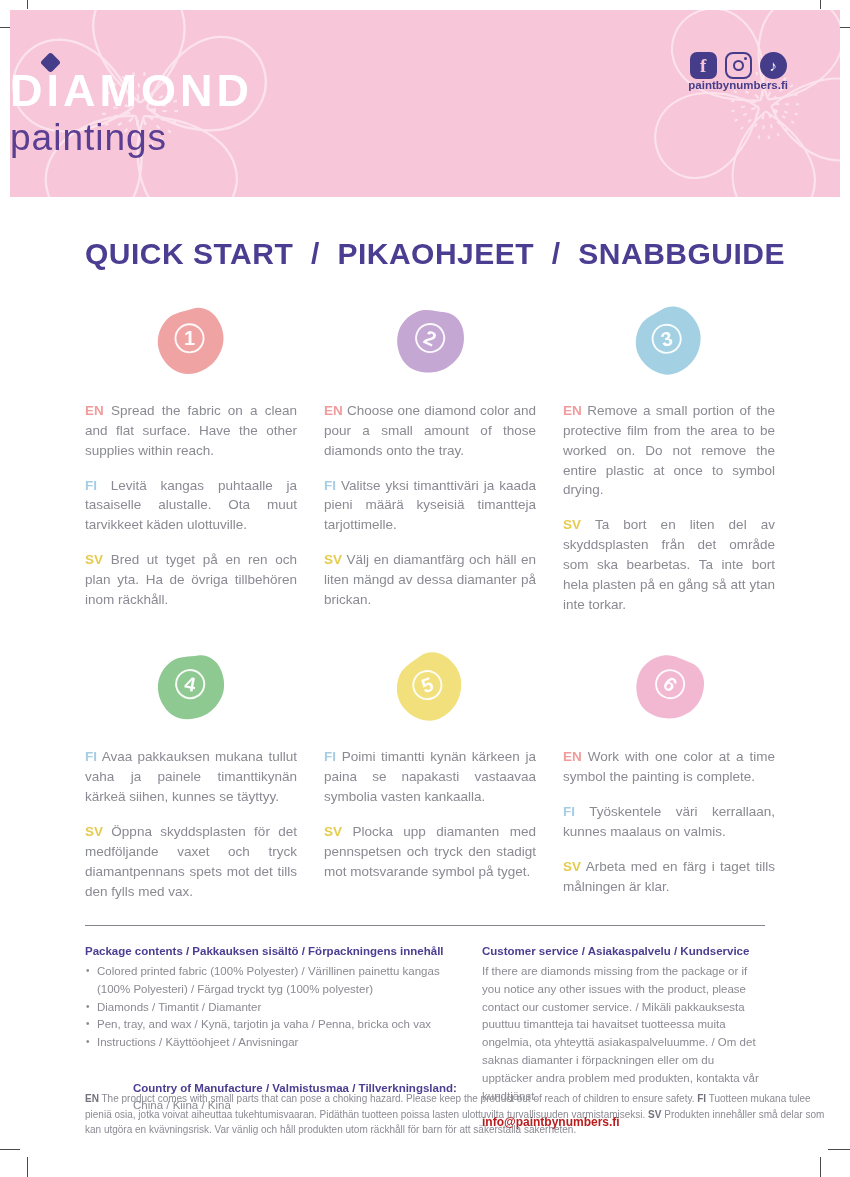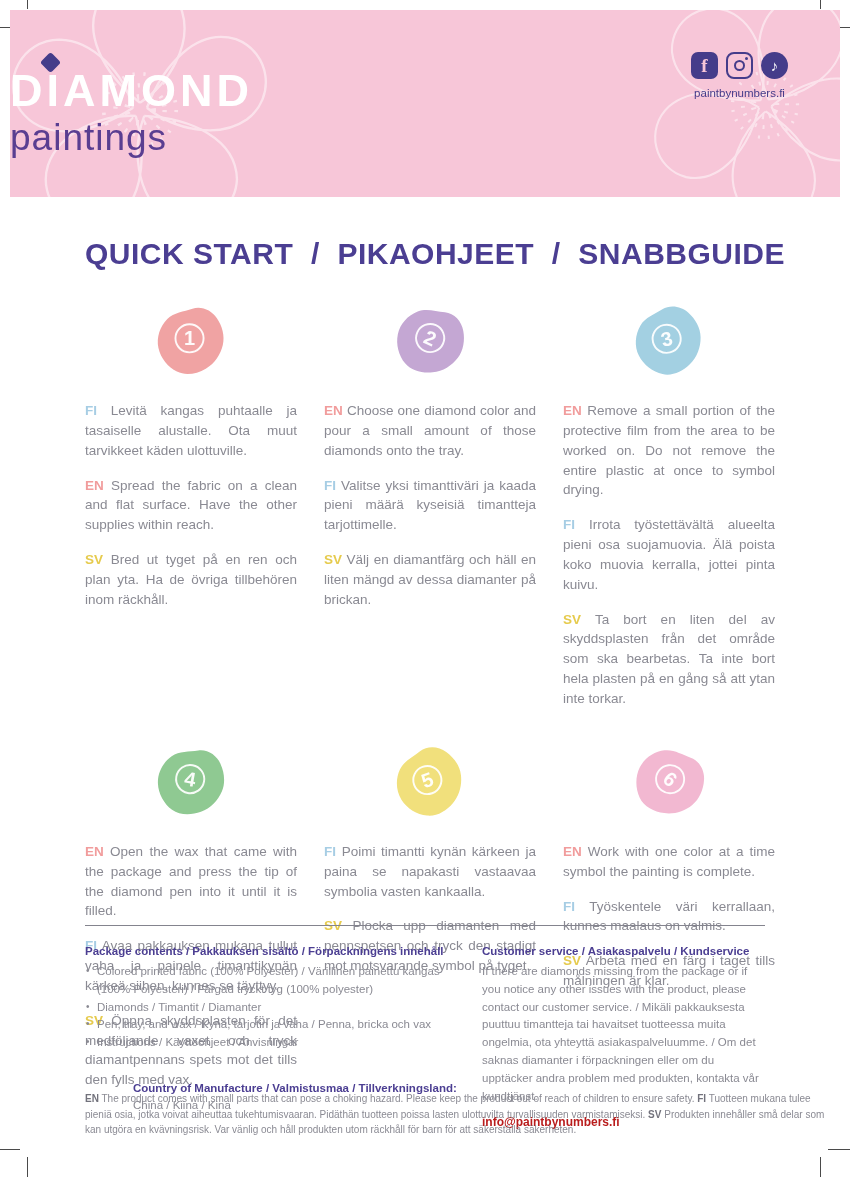--- a/index.html
+++ b/index.html
@@ -34,21 +34,21 @@
 
   .social-block { position:absolute; top:42px; right:52px; display:flex; flex-direction:column; align-items:center; }
   .social-row { display:flex; gap:8px; align-items:center; }
   .si { width:27px; height:27px; display:flex; align-items:center; justify-content:center; cursor:pointer; }
   .si-fb { background:#453c8a; border-radius:7px; color:#f7c6d8; font-weight:bold; font-size:19px;
            font-family:"Liberation Serif", serif; }
   .si-ig { border:2.5px solid #453c8a; border-radius:8px; position:relative; }
   .si-ig-lens { width:11px; height:11px; border:2.5px solid #453c8a; border-radius:50%; }
   .si-ig-dot { position:absolute; right:3px; top:3px; width:3px; height:3px; border-radius:50%; background:#453c8a; }
   .si-tt { background:#453c8a; border-radius:50%; color:#ffffff; font-size:15px; font-weight:bold; }
-  .website { margin-top:8px; font-size:11.5px; font-weight:normal; color:#453c8a; }
+  .website { font-size:11.5px; font-weight:bold; color:#453c8a; }
 
   
   .title { position:absolute; left:85px; top:237px; width:700px; font-size:30px; font-weight:800;
            color:#4b3e92; letter-spacing:.5px; white-space:pre-wrap; }
 
   
   .steps { position:absolute; left:85px; top:305px; width:690px;
            display:grid; grid-template-columns:212px 212px 212px; column-gap:27px; row-gap:22px; }
   .step-icon { height:76px; display:flex; justify-content:center; margin-bottom:20px; }
   .blob { width:74px; height:74px; transform-origin:50% 50%; }
@@ -170,22 +170,22 @@
   <main class="steps">
 
     <section class="step">
       <div class="step-icon">
         <svg class="blob rot-a" viewBox="0 0 100 100">
           <path d="M52 5 C64 1 78 7 85 18 C92 28 96 42 93 54 C90 67 82 79 70 86 C58 93 43 96 31 90 C19 84 9 72 6 58 C3 44 8 29 18 19 C27 10 40 9 52 5 Z" fill="#f0a3a3"></path>
           <circle class="blob-ring" cx="48" cy="45" r="19"></circle>
           <text class="blob-num" x="48" y="45" dominant-baseline="central">1</text>
         </svg>
       </div>
+      <p><span class="lbl lbl-en">EN</span> <span>Spread the fabric on a clean and flat surface. Have the other supplies within reach.</span></p>
       <p><span class="lbl lbl-fi">FI</span> <span>Levitä kangas puhtaalle ja tasaiselle alustalle. Ota muut tarvikkeet käden ulottuville.</span></p>
-      <p><span class="lbl lbl-en">EN</span> <span>Spread the fabric on a clean and flat surface. Have the other supplies within reach.</span></p>
       <p><span class="lbl lbl-sv">SV</span> <span>Bred ut tyget på en ren och plan yta. Ha de övriga tillbehören inom räckhåll.</span></p>
     </section>
 
     <section class="step">
       <div class="step-icon">
         <svg class="blob rot-b" viewBox="0 0 100 100">
           <path d="M52 5 C64 1 78 7 85 18 C92 28 96 42 93 54 C90 67 82 79 70 86 C58 93 43 96 31 90 C19 84 9 72 6 58 C3 44 8 29 18 19 C27 10 40 9 52 5 Z" fill="#c4a7d3"></path>
           <circle class="blob-ring" cx="48" cy="45" r="19"></circle>
           <text class="blob-num" x="48" y="45" dominant-baseline="central">2</text>
         </svg>
@@ -197,33 +197,31 @@
 
     <section class="step">
       <div class="step-icon">
         <svg class="blob rot-c" viewBox="0 0 100 100">
           <path d="M52 5 C64 1 78 7 85 18 C92 28 96 42 93 54 C90 67 82 79 70 86 C58 93 43 96 31 90 C19 84 9 72 6 58 C3 44 8 29 18 19 C27 10 40 9 52 5 Z" fill="#a3d0e2"></path>
           <circle class="blob-ring" cx="48" cy="45" r="19"></circle>
           <text class="blob-num" x="48" y="45" dominant-baseline="central">3</text>
         </svg>
       </div>
       <p><span class="lbl lbl-en">EN</span> <span>Remove a small portion of the protective film from the area to be worked on. Do not remove the entire plastic at once to symbol drying.</span></p>
-      <p><span class="lbl lbl-fi">FI</span> <span>Irrota työstettävältä alueelta pieni osa suojamuovia. Älä poista koko muovia kerralla, jottei pinta kuivu.</span></p>
       <p><span class="lbl lbl-sv">SV</span> <span>Ta bort en liten del av skyddsplasten från det område som ska bearbetas. Ta inte bort hela plasten på en gång så att ytan inte torkar.</span></p>
     </section>
 
     <section class="step">
       <div class="step-icon">
         <svg class="blob rot-d" viewBox="0 0 100 100">
           <path d="M52 5 C64 1 78 7 85 18 C92 28 96 42 93 54 C90 67 82 79 70 86 C58 93 43 96 31 90 C19 84 9 72 6 58 C3 44 8 29 18 19 C27 10 40 9 52 5 Z" fill="#8fc992"></path>
           <circle class="blob-ring" cx="48" cy="45" r="19"></circle>
           <text class="blob-num" x="48" y="45" dominant-baseline="central">4</text>
         </svg>
       </div>
-      <p><span class="lbl lbl-en">EN</span> <span>Open the wax that came with the package and press the tip of the diamond pen into it until it is filled.</span></p>
       <p><span class="lbl lbl-fi">FI</span> <span>Avaa pakkauksen mukana tullut vaha ja painele timanttikynän kärkeä siihen, kunnes se täyttyy.</span></p>
       <p><span class="lbl lbl-sv">SV</span> <span>Öppna skyddsplasten för det medföljande vaxet och tryck diamantpennans spets mot det tills den fylls med vax.</span></p>
     </section>
 
     <section class="step">
       <div class="step-icon">
         <svg class="blob rot-e" viewBox="0 0 100 100">
           <path d="M52 5 C64 1 78 7 85 18 C92 28 96 42 93 54 C90 67 82 79 70 86 C58 93 43 96 31 90 C19 84 9 72 6 58 C3 44 8 29 18 19 C27 10 40 9 52 5 Z" fill="#f1e07c"></path>
           <circle class="blob-ring" cx="48" cy="45" r="19"></circle>
           <text class="blob-num" x="48" y="45" dominant-baseline="central">5</text>

